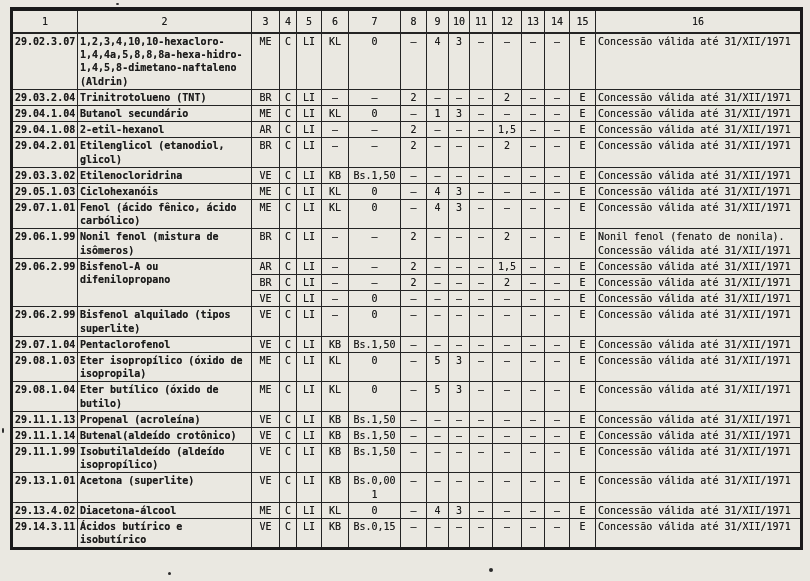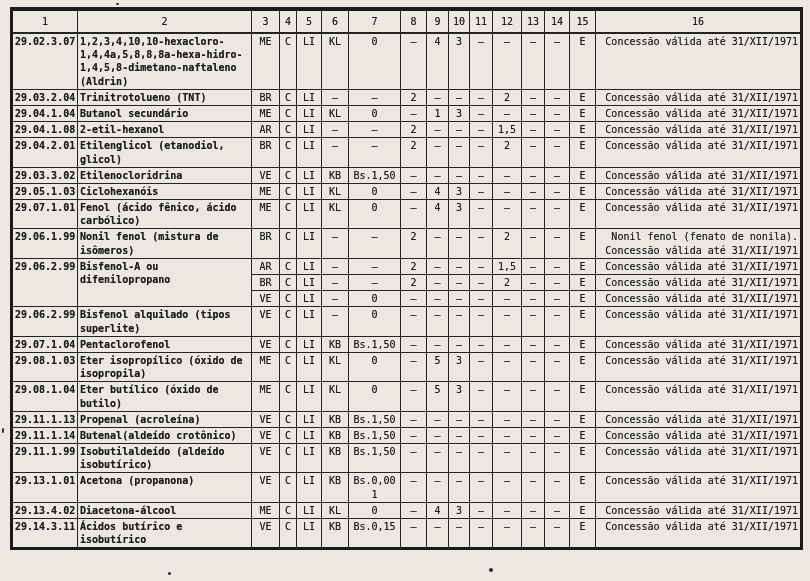--- a/index.html
+++ b/index.html
@@ -39,21 +39,21 @@
   }
   .doc-table thead th {
     text-align: center;
     vertical-align: middle;
     height: 19px;
     border-bottom-width: 2.5px;
   }
   td.col-code { text-align: right; white-space: nowrap; font-weight: bold; }
   td.col-name { text-align: left; font-weight: bold; }
   td.col-mid  { text-align: center; }
-  td.col-obs  { text-align: right; }
+  td.col-obs  { text-align: left; }
   .speck {
     position: absolute;
     background: #2a2a2a;
     border-radius: 50%;
   }
   .s1 { width: 4px; height: 4px; left: 489px; top: 568px; }
   .s2 { width: 3px; height: 3px; left: 168px; top: 572px; }
   .s3 { width: 2px; height: 5px; left: 2px;  top: 428px; border-radius: 40%; }
   .s4 { width: 3px; height: 2px; left: 116px; top: 3px; }
 </style>
@@ -416,39 +416,39 @@
           <td class="col-mid">–</td>
           <td class="col-mid">–</td>
           <td class="col-mid">–</td>
           <td class="col-mid">–</td>
           <td class="col-mid">–</td>
           <td class="col-mid">E</td>
           <td class="col-obs">Concessão válida até 31/XII/1971</td>
         </tr>
         <tr>
           <td class="col-code">29.11.1.99</td>
-          <td class="col-name">Isobutilaldeído (aldeído isobutírico)</td>
+          <td class="col-name">Isobutilaldeído (aldeído isopropílico)</td>
           <td class="col-mid">VE</td>
           <td class="col-mid">C</td>
           <td class="col-mid">LI</td>
           <td class="col-mid">KB</td>
           <td class="col-mid">Bs.1,50</td>
           <td class="col-mid">–</td>
           <td class="col-mid">–</td>
           <td class="col-mid">–</td>
           <td class="col-mid">–</td>
           <td class="col-mid">–</td>
           <td class="col-mid">–</td>
           <td class="col-mid">–</td>
           <td class="col-mid">E</td>
           <td class="col-obs">Concessão válida até 31/XII/1971</td>
         </tr>
         <tr>
           <td class="col-code">29.13.1.01</td>
-          <td class="col-name">Acetona (propanona)</td>
+          <td class="col-name">Acetona (superlite)</td>
           <td class="col-mid">VE</td>
           <td class="col-mid">C</td>
           <td class="col-mid">LI</td>
           <td class="col-mid">KB</td>
           <td class="col-mid">Bs.0,001</td>
           <td class="col-mid">–</td>
           <td class="col-mid">–</td>
           <td class="col-mid">–</td>
           <td class="col-mid">–</td>
           <td class="col-mid">–</td>

